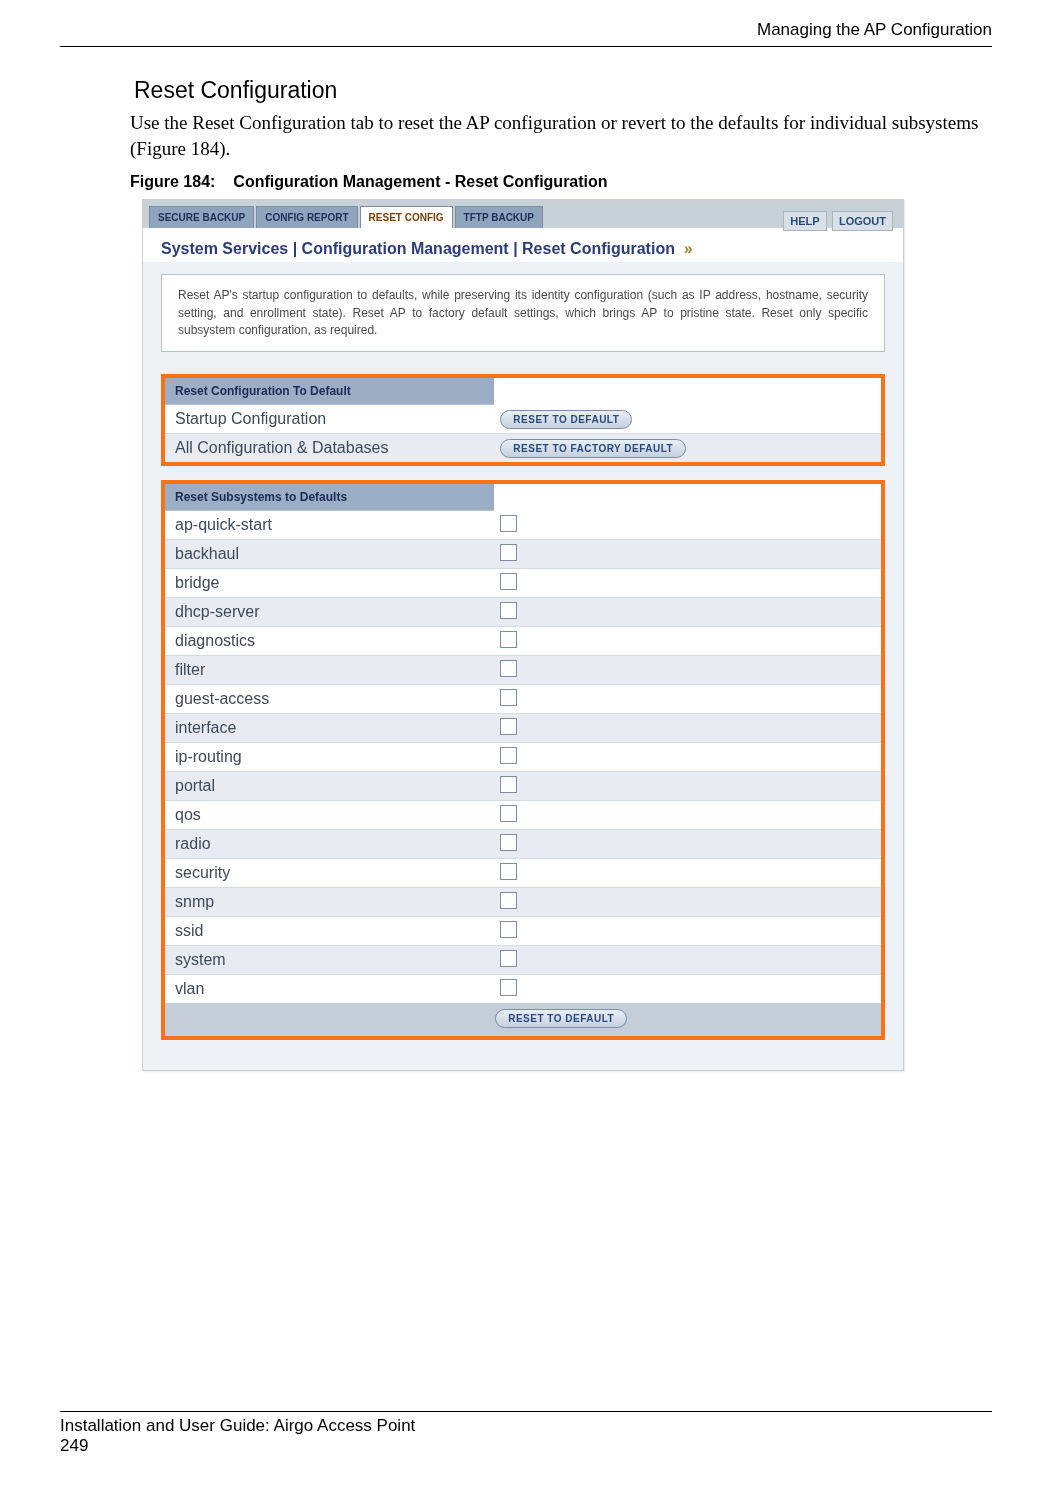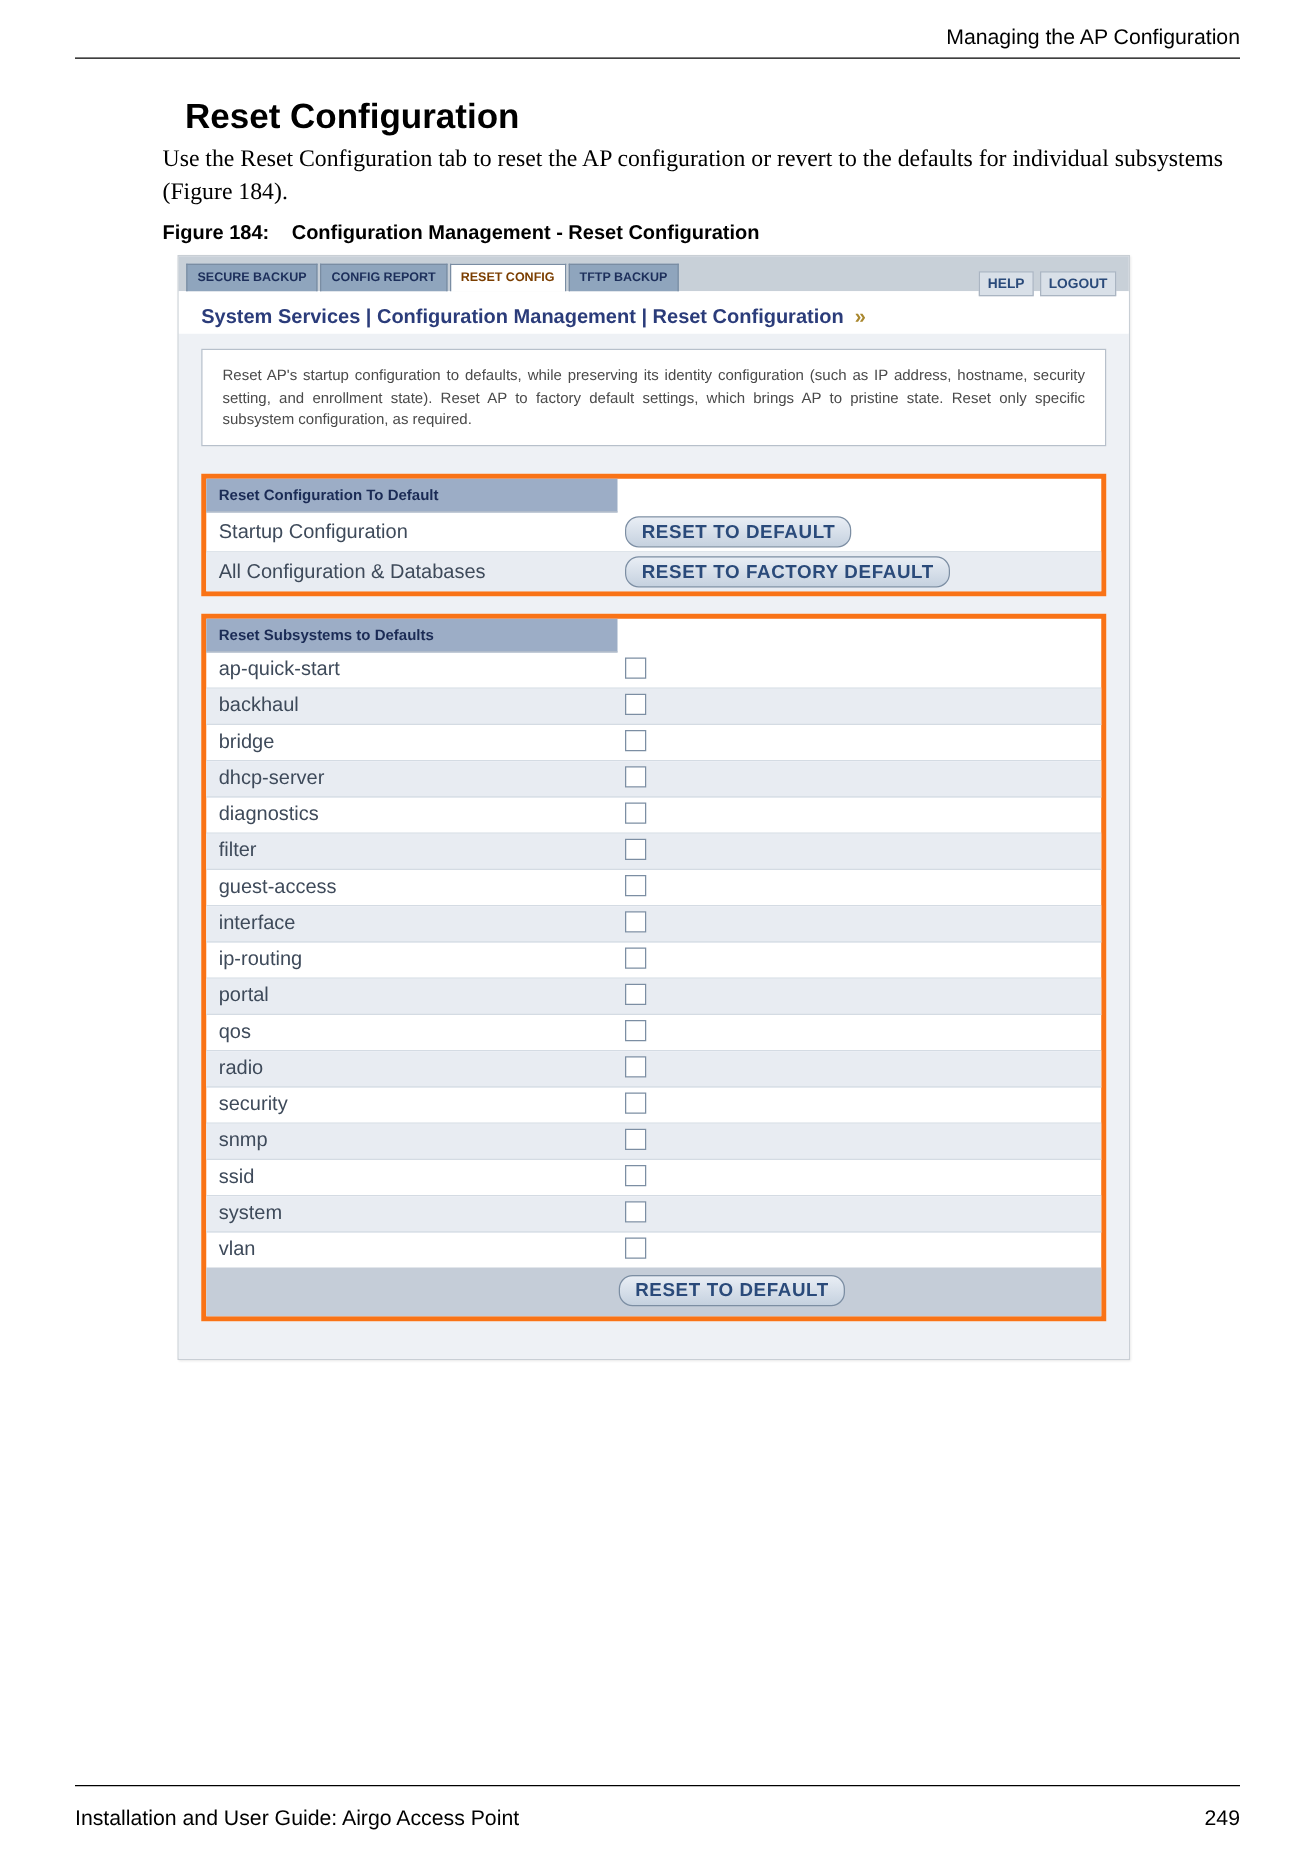--- a/index.html
+++ b/index.html
@@ -21,23 +21,23 @@
     border-bottom: 1px solid #000;
     padding-bottom: 6px;
     margin-bottom: 30px;
   }
   .content {
     margin-left: 70px;
     margin-right: 0;
   }
   h2.section-title {
     font-family: Arial, Helvetica, sans-serif;
-    font-weight: bold;
-    font-size: 28px;
-    margin: 0 0 6px 18px;
+    font-weight: normal;
+    font-size: 23px;
+    margin: 0 0 6px 4px;
   }
   p.intro {
     font-size: 19px;
     line-height: 1.35;
     margin: 0 0 12px 0;
   }
   .fig-caption {
     font-family: Arial, Helvetica, sans-serif;
     font-weight: bold;
     font-size: 16px;
@@ -149,21 +149,21 @@
     width: 54%;
     padding: 3px 6px;
     box-sizing: border-box;
   }
   .pill-btn {
     display: inline-block;
     background: linear-gradient(#e9eef5,#c5d1df);
     border: 1px solid #7c8ea3;
     border-radius: 11px;
     color: #2a4a7a;
-    font-size: 15px;
+    font-size: 10px;
     font-weight: bold;
     letter-spacing: 0.5px;
     padding: 3px 12px;
     cursor: pointer;
   }
   .chk {
     width: 15px;
     height: 15px;
     border: 1px solid #7c8ea3;
     background: #fff;
@@ -175,25 +175,26 @@
     text-align: left;
     padding: 6px 10px 8px 10px;
   }
   .foot-row-inner {
     margin-left: 46%;
   }
   .page-footer {
     position: relative;
     margin-top: 340px;
     border-top: 1px solid #000;
-    padding-top: 16px;
+    padding-top: 4px;
     font-family: Arial, Helvetica, sans-serif;
     font-size: 17px;
     display: flex;
     justify-content: space-between;
+    flex-direction: column;
   }
 </style>
 </head>
 <body>
 
 <div class="page">
   <div class="top-header">Managing the AP Configuration</div>
 
   <div class="content">
     <h2 class="section-title">Reset Configuration</h2>

